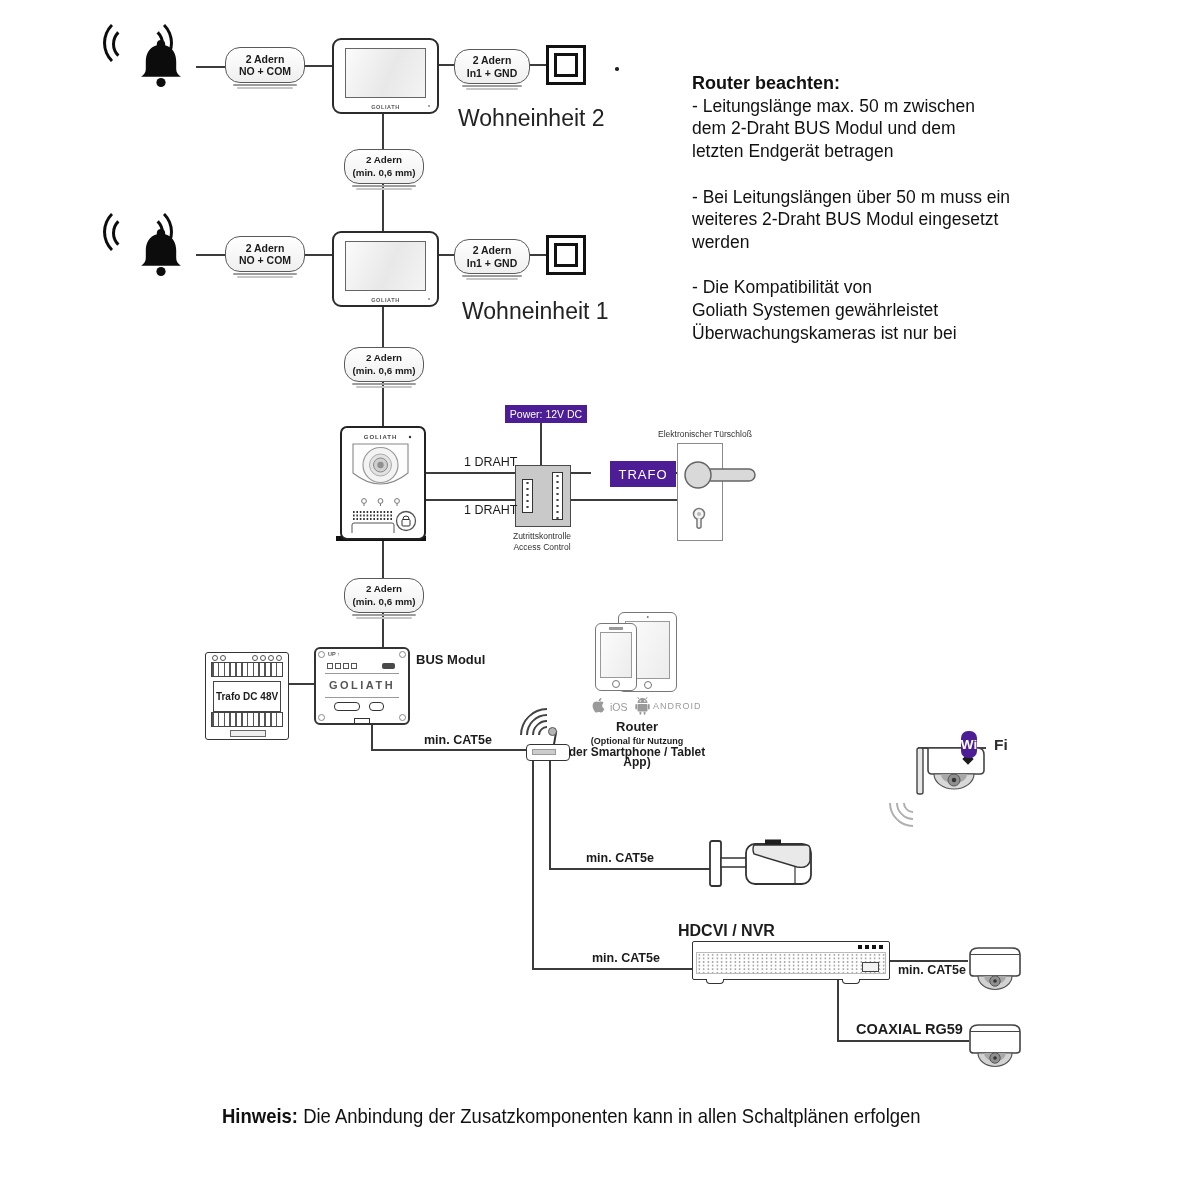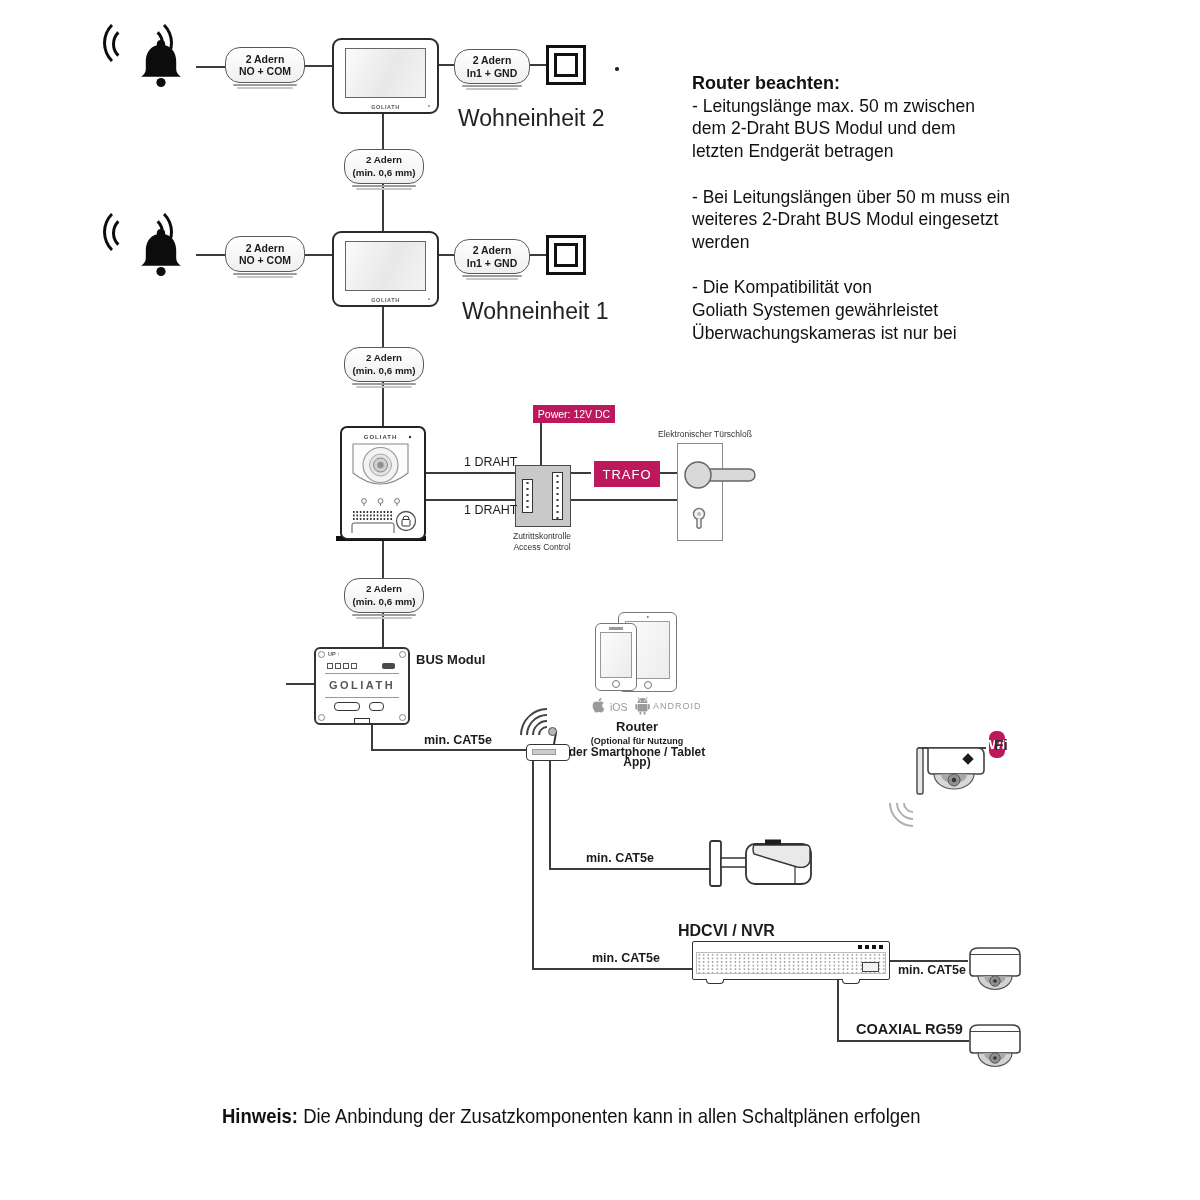--- a/index.html
+++ b/index.html
@@ -25,22 +25,22 @@
   .monitor .brand{position:absolute;bottom:2px;left:0;right:0;text-align:center;font-size:5.5px;
         letter-spacing:.6px;color:#555;font-weight:bold;}
   .monitor .led{position:absolute;right:7px;bottom:5px;width:2.5px;height:2.5px;background:#888;border-radius:50%;}
   
   .switch{position:absolute;z-index:3;width:40px;height:40px;border:3px solid #111;background:#fff;box-sizing:border-box;}
   .switch .inner{position:absolute;inset:5px;border:3px solid #111;}
   
   .lbl{position:absolute;z-index:4;white-space:nowrap;}
   .unit{font-size:23px;color:#222;}
   .b{font-weight:bold;}
-  .blackbox{position:absolute;z-index:4;background:#be185d;color:#fff;display:flex;
-        align-items:center;justify-content:center;margin-left:28px;}
+  .blackbox{position:absolute;z-index:4;background:#4c1d95;color:#fff;display:flex;
+        align-items:center;justify-content:center;}
   
   .access{position:absolute;z-index:3;background:#c9c9c9;border:1.5px solid #4a4a4a;}
   .tstrip{position:absolute;width:9px;background-color:#fff;border:1px solid #333;
         background-image:radial-gradient(circle at 50% 50%, #444 1px, transparent 1.3px);
         background-size:100% 6px;}
   .smallcap{font-size:8.5px;color:#333;text-align:center;line-height:10.5px;}
   
   .lockbox{position:absolute;z-index:3;background:#fff;border:1.3px solid #8a8a8a;}
   
   .t48{position:absolute;z-index:3;background:#fff;border:1.8px solid #333;border-radius:3px;}
@@ -246,38 +246,58 @@
   <div class="access" style="left:515px;top:465px;width:54px;height:60px;">
     <div class="tstrip" style="left:6px;top:13px;height:32px;"></div>
     <div class="tstrip" style="right:7px;top:6px;height:46px;"></div>
   </div>
   <div class="lbl smallcap" style="left:495px;top:531px;width:94px;">
     <div>Zutrittskontrolle</div>
     <div>Access Control</div>
   </div>
 
   <div class="wire h" style="left:568px;top:472px;width:23px;"></div>
-  <div class="blackbox" style="left:566px;top:461px;width:66px;height:26px;font-size:13px;letter-spacing:1px;">
+  <div class="blackbox" style="left:610px;top:461px;width:66px;height:26px;font-size:13px;letter-spacing:1px;">
     <span>TRAFO</span>
   </div>
   <div class="wire h" style="left:655px;top:472px;width:23px;"></div>
   <div class="wire h" style="left:568px;top:499px;width:110px;"></div>
 
   <div class="lbl" style="left:658px;top:429px;font-size:8.5px;color:#333;">Elektronischer Türschloß</div>
   <div class="lockbox" style="left:677px;top:443px;width:44px;height:96px;"></div>
   <svg style="position:absolute;left:684px;top:459px;z-index:4;" width="74" height="32" viewBox="0 0 74 32">
     <rect x="21" y="10" width="50" height="12" rx="6" fill="#d9d9d9" stroke="#666" stroke-width="1.5"></rect>
     <circle cx="14" cy="16" r="13" fill="#d9d9d9" stroke="#666" stroke-width="1.5"></circle>
   </svg>
   <svg style="position:absolute;left:691px;top:507px;z-index:4;" width="16" height="28" viewBox="0 0 16 28">
     <circle cx="8" cy="7" r="5.5" fill="#f4f4f4" stroke="#777" stroke-width="1.5"></circle>
     <circle cx="8" cy="7" r="2" fill="#bbb"></circle>
     <path d="M6 11.5 L6 20 Q8 22.5 10 20 L10 11.5" fill="#f4f4f4" stroke="#777" stroke-width="1.5"></path>
   </svg>
 
+  <div class="t48" style="left:205px;top:652px;width:82px;height:86px;">
+    <div class="dotrow">
+      <span class="dgrp">
+          <span class="tdot"></span>
+          <span class="tdot"></span>
+        </span>
+      <span class="dgrp">
+          <span class="tdot"></span>
+          <span class="tdot"></span>
+          <span class="tdot"></span>
+          <span class="tdot"></span>
+        </span>
+    </div>
+    <div class="ribs" style="top:9px;"></div>
+    <div class="t48-label">
+      <span>Trafo DC 48V</span>
+    </div>
+    <div class="ribs" style="bottom:12px;"></div>
+    <div style="position:absolute;bottom:2px;left:24px;width:34px;height:5px;background:#eee;border:1px solid #666;"></div>
+  </div>
   <div class="wire h" style="left:286px;top:683px;width:29px;"></div>
 
   <div class="bus" style="left:314px;top:647px;width:92px;height:74px;">
     <div class="screw" style="left:2px;top:2px;"></div>
     <div class="screw" style="right:2px;top:2px;"></div>
     <div class="screw" style="left:2px;bottom:2px;"></div>
     <div class="screw" style="right:2px;bottom:2px;"></div>
     <div class="bus-up">UP ↑</div>
     <div class="bus-row-top">
       <span class="bterms">

